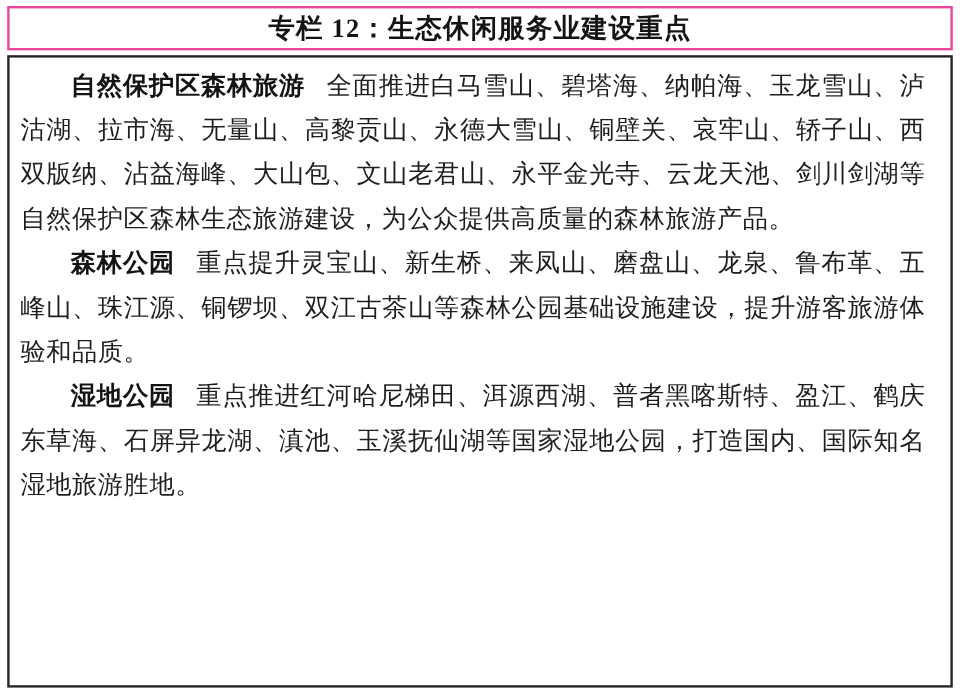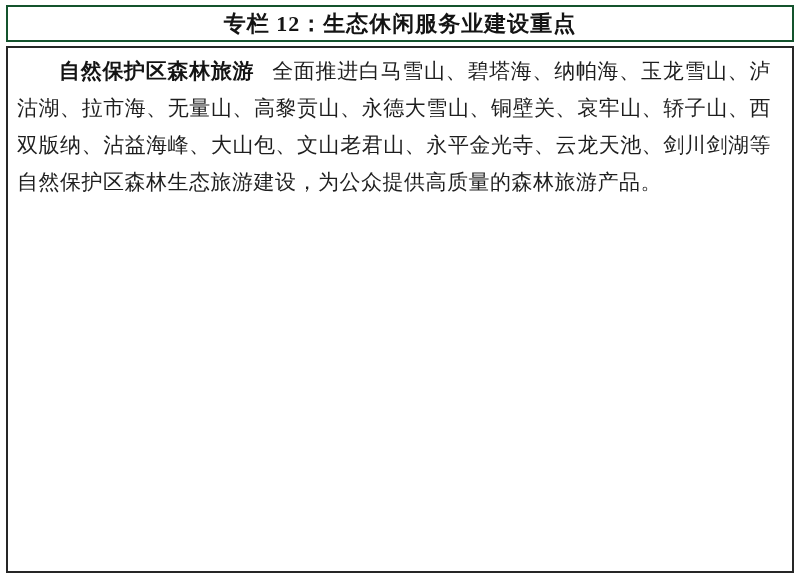--- a/index.html
+++ b/index.html
@@ -15,21 +15,21 @@
     font-family: "Liberation Serif", "DejaVu Serif", serif;
     color: #1c1c1c;
     overflow: hidden;
   }
   .title-box {
     position: absolute;
     left: 6px;
     right: 6px;
     top: 5px;
     height: 37px;
-    border: 2px solid #14532d;
+    border: 2px solid #ec4899;
     box-sizing: border-box;
     display: flex;
     align-items: center;
     justify-content: center;
   }
   .title-box h1 {
     margin: 0;
     font-size: 22px;
     font-weight: bold;
     letter-spacing: 1px;
@@ -69,19 +69,21 @@
 
   <div class="title-box">
     <h1>专栏 12：生态休闲服务业建设重点</h1>
   </div>
 
   <div class="body-box">
 
     <p class="para"><span class="para-label">自然保护区森林旅游</span><span>全面推进白马雪山、碧塔海、纳帕海、玉龙雪山、泸沽湖、拉市海、无量山、高黎贡山、永德大雪山、铜壁关、哀牢山、轿子山、西双版纳、沾益海峰、大山包、文山老君山、永平金光寺、云龙天池、剑川剑湖等自然保护区森林生态旅游建设，为公众提供高质量的森林旅游产品。</span></p>
 
 
+    <p class="para"><span class="para-label">森林公园</span><span>重点提升灵宝山、新生桥、来凤山、磨盘山、龙泉、鲁布革、五峰山、珠江源、铜锣坝、双江古茶山等森林公园基础设施建设，提升游客旅游体验和品质。</span></p>
 
+    <p class="para"><span class="para-label">湿地公园</span><span>重点推进红河哈尼梯田、洱源西湖、普者黑喀斯特、盈江、鹤庆东草海、石屏异龙湖、滇池、玉溪抚仙湖等国家湿地公园，打造国内、国际知名湿地旅游胜地。</span></p>
 
     <p class="para"></p>
 
   </div>
 
 </div>
 
 </body></html>

